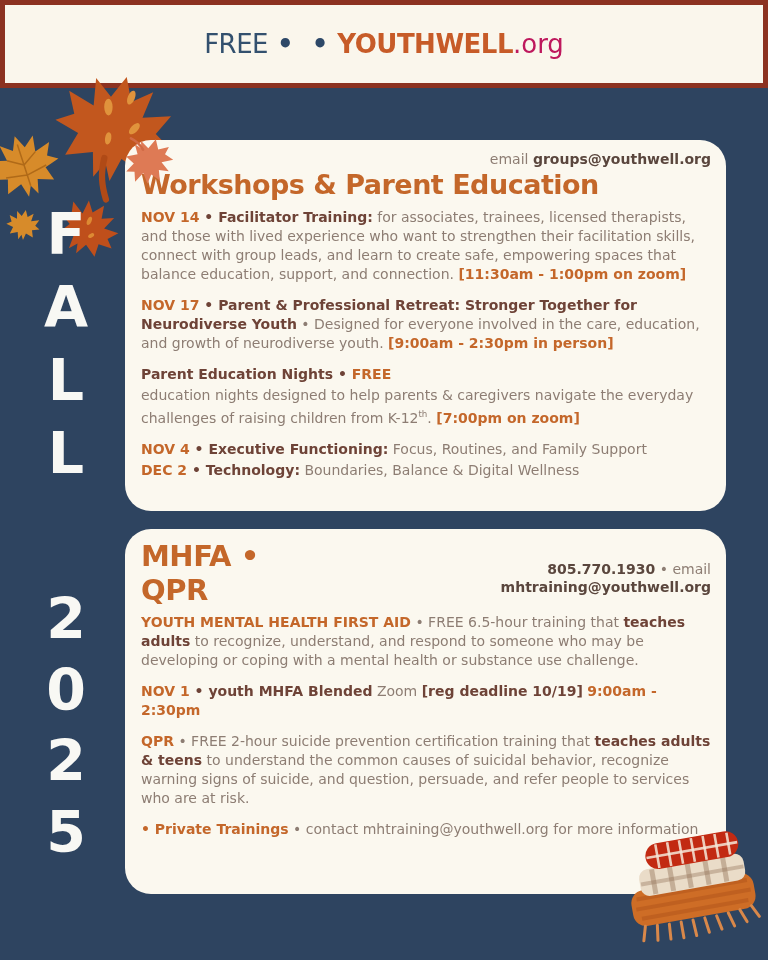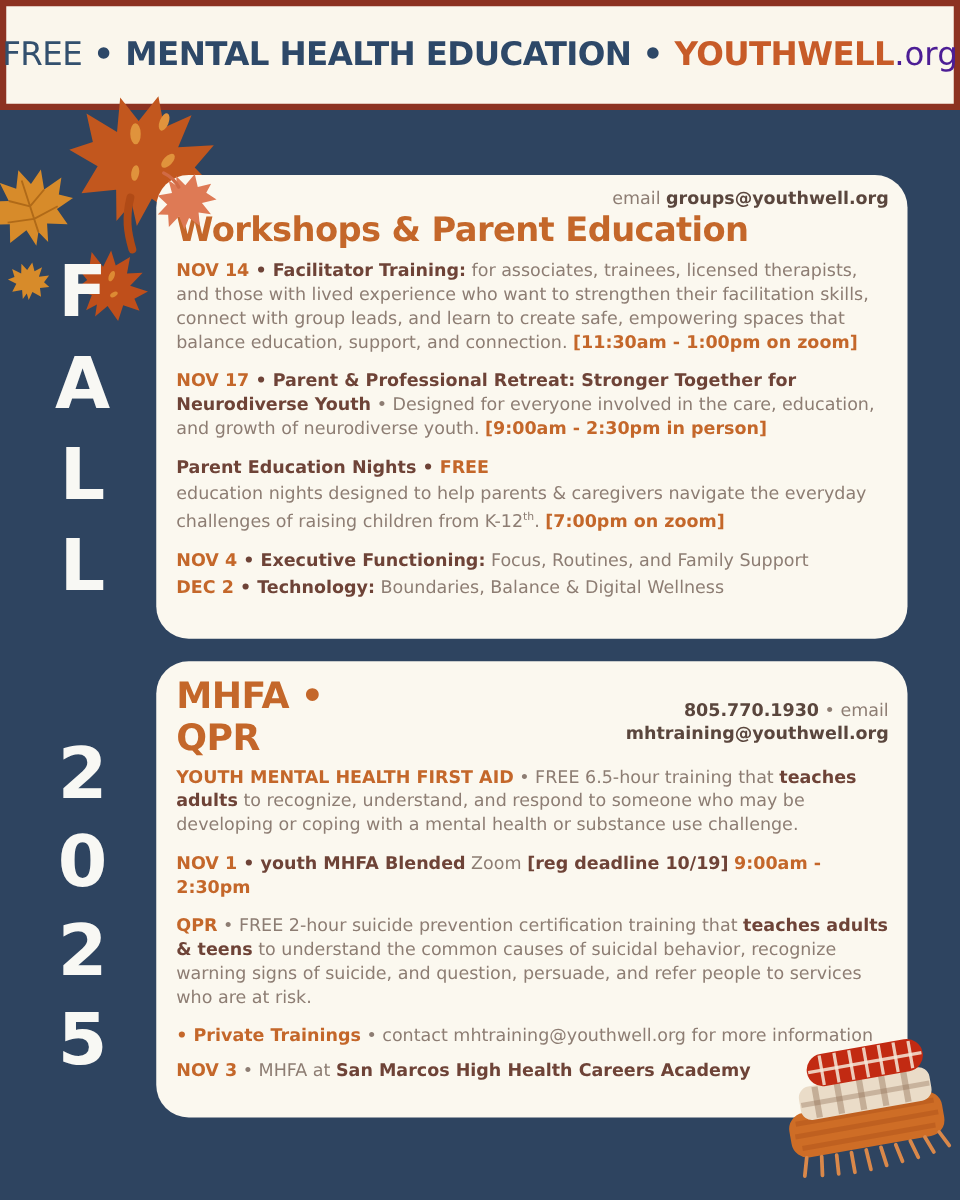--- a/index.html
+++ b/index.html
@@ -28,21 +28,21 @@
     background:var(--cream);
     border:5px solid var(--maroon);
     display:flex;align-items:center;justify-content:center;
     white-space:nowrap;z-index:1;
   }
   .banner span{display:inline-block}
   .b-free{color:#33506e;font-weight:400;font-size:26px;letter-spacing:-0.5px}
   .b-sep{color:var(--banner-navy);font-weight:800;font-size:26px;margin:0 9px}
   .b-title{color:var(--banner-navy);font-weight:800;font-size:26px;letter-spacing:-0.5px}
   .b-brand{color:#c75b28;font-weight:800;font-size:26px;letter-spacing:-0.5px}
-  .b-brand-suffix{color:#4c1d95;font-weight:400;font-size:26px}
+  .b-brand-suffix{color:#be185d;font-weight:400;font-size:26px}
 
   
   .v-stack{
     position:absolute;left:34px;width:64px;text-align:center;
     color:#f8f8f4;font-weight:600;z-index:3;
   }
   .v-stack span{display:block;font-size:57px;line-height:73px}
   .fall-stack{top:198px}
   .year-stack{top:584px}
   .year-stack span{line-height:71px}
@@ -86,21 +86,20 @@
   .blanket-svg{position:absolute;left:624px;top:831px;z-index:4;pointer-events:none}
 </style>
 </head>
 <body>
 
 <div class="poster">
 
   <header class="banner">
     <span class="b-free">FREE</span>
     <span class="b-sep">•</span>
-    <span class="b-title">MENTAL HEALTH EDUCATION</span>
     <span class="b-sep">•</span>
     <span class="b-brand">YOUTHWELL</span>
     <span class="b-brand-suffix">.org</span>
   </header>
 
   <svg class="leaves-svg" width="300" height="280" viewBox="0 0 300 280">
     <defs>
       <path id="maple" d="M0,-54 L10,-32 L28,-46 L24,-20 L50,-28 L40,-8 L56,2 L32,9 L39,32 L14,23 L8,46 L0,30 L-8,46 L-14,23 L-39,32 L-32,9 L-56,2 L-40,-8 L-50,-28 L-24,-20 L-28,-46 L-10,-32 Z"></path>
     </defs>
 
@@ -161,21 +160,20 @@
     <div class="mhfa-header">
       <h2>MHFA • QPR</h2>
       <div class="contact-line">
         <span class="contact-strong">805.770.1930</span><span> • email </span><span class="contact-strong">mhtraining@youthwell.org</span>
       </div>
     </div>
     <p class="para first"><span class="run-a">YOUTH MENTAL HEALTH FIRST AID</span><span class="run-p"> • FREE 6.5-hour training that </span><span class="run-d">teaches adults</span><span class="run-p"> to recognize, understand, and respond to someone who may be developing or coping with a mental health or substance use challenge.</span></p>
     <p class="para"><span class="run-a">NOV 1</span><span class="run-d"> • youth MHFA Blended</span><span class="run-p"> Zoom </span><span class="run-d">[reg deadline 10/19]</span><span class="run-p"> </span><span class="run-a">9:00am - 2:30pm</span></p>
     <p class="para"><span class="run-a">QPR</span><span class="run-p"> • FREE 2-hour suicide prevention certification training that </span><span class="run-d">teaches adults &amp; teens</span><span class="run-p"> to understand the common causes of suicidal behavior, recognize warning signs of suicide, and question, persuade, and refer people to services who are at risk.</span></p>
     <p class="para"><span class="run-a">• Private Trainings</span><span class="run-p"> • contact mhtraining@youthwell.org for more information</span></p>
-    <p class="para semi"><span class="run-a">NOV 3</span><span class="run-p"> • MHFA at </span><span class="run-d">San Marcos High Health Careers Academy</span></p>
   </section>
 
   <svg class="salmon-leaf-svg" width="86" height="84" viewBox="0 0 86 84">
     <g transform="translate(40,36) rotate(150) scale(0.44)">
       <path d="M0,-54 L10,-32 L28,-46 L24,-20 L50,-28 L40,-8 L56,2 L32,9 L39,32 L14,23 L8,46 L0,30 L-8,46 L-14,23 L-39,32 L-32,9 L-56,2 L-40,-8 L-50,-28 L-24,-20 L-28,-46 L-10,-32 Z" fill="#de7a55"></path>
       <path d="M-2,26 C-2,42 2,52 9,62" stroke="#d06a45" stroke-width="6" fill="none" stroke-linecap="round"></path>
     </g>
   </svg>
 
   <svg class="blanket-svg" width="144" height="114" viewBox="0 0 144 114">

